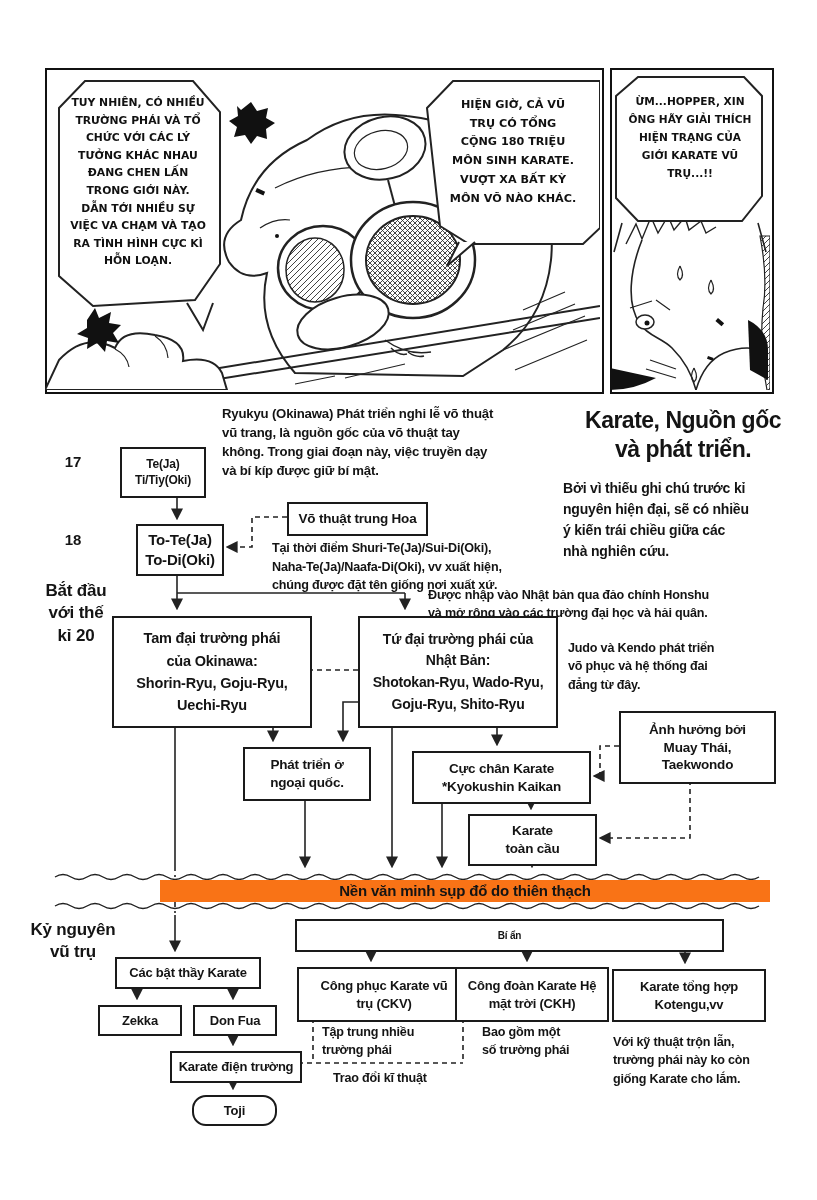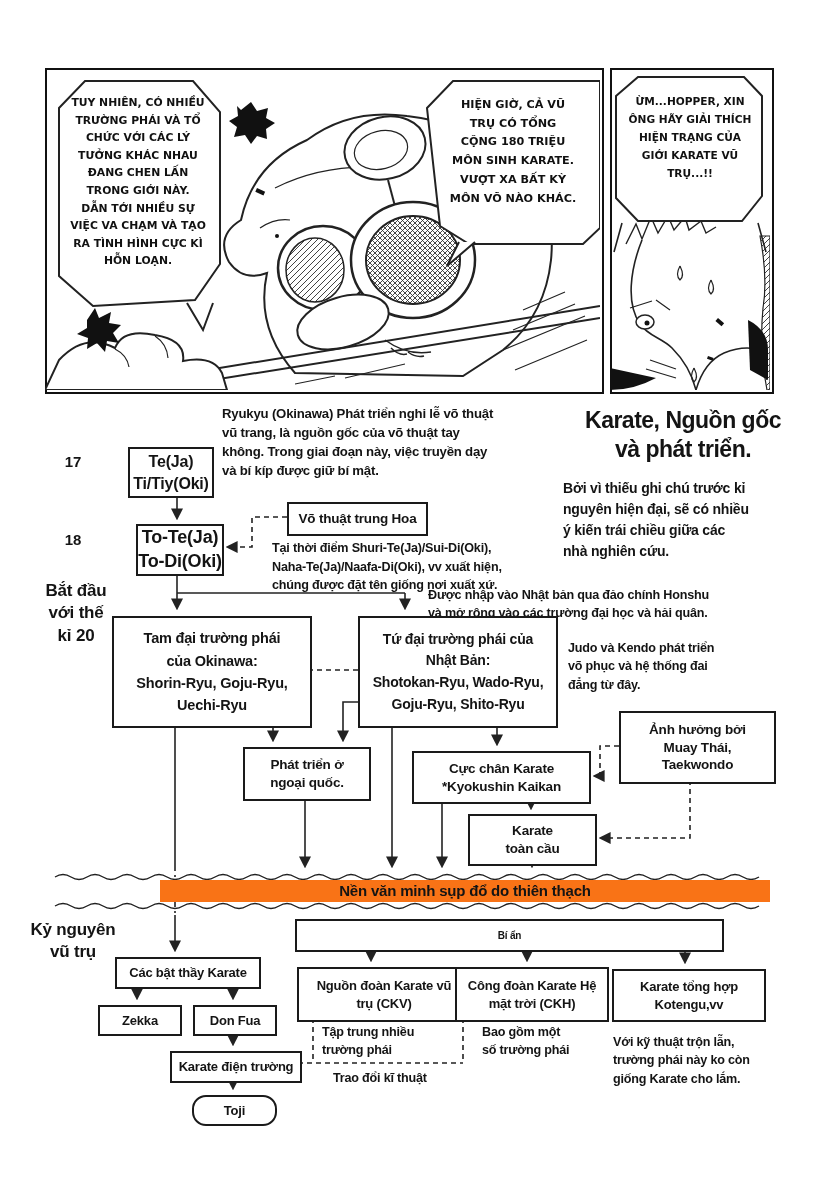--- a/index.html
+++ b/index.html
@@ -199,23 +199,23 @@
 giống Karate cho lắm.</div>
 
   <div class="era" style="left:58px;top:452px;width:30px;font-size:15px;">17</div>
   <div class="era" style="left:58px;top:530px;width:30px;font-size:15px;">18</div>
   <div class="era" style="left:33px;top:580px;width:86px;font-size:17px;">Bắt đầu
 với thế
 kỉ 20</div>
   <div class="era" style="left:25px;top:919px;width:96px;font-size:17px;">Kỷ nguyên
 vũ trụ</div>
 
-  <div class="fbox" style="left:128px;top:447px;width:82px;height:47px;font-size:16px;">Te(Ja)
+  <div class="fbox" style="left:120px;top:447px;width:82px;height:47px;font-size:12px;">Te(Ja)
 Ti/Tiy(Oki)</div>
-  <div class="fbox" style="left:136px;top:524px;width:84px;height:48px;font-size:18px;">To-Te(Ja)
+  <div class="fbox" style="left:136px;top:524px;width:84px;height:48px;font-size:15px;">To-Te(Ja)
 To-Di(Oki)</div>
   <div class="fbox" style="left:287px;top:502px;width:137px;height:30px;font-size:13.5px;">Võ thuật trung Hoa</div>
   <div class="fbox" style="left:112px;top:616px;width:196px;height:108px;font-size:14.5px;line-height:1.55;">Tam đại trường phái
 của Okinawa:
 Shorin-Ryu, Goju-Ryu,
 Uechi-Ryu</div>
   <div class="fbox" style="left:358px;top:616px;width:196px;height:108px;font-size:14px;line-height:1.55;">Tứ đại trường phái của
 Nhật Bản:
 Shotokan-Ryu, Wado-Ryu,
 Goju-Ryu, Shito-Ryu</div>
@@ -227,19 +227,19 @@
 Muay Thái,
 Taekwondo</div>
   <div class="fbox" style="left:468px;top:814px;width:125px;height:48px;font-size:13.5px;">Karate
 toàn cầu</div>
   <div class="fbox" style="left:295px;top:919px;width:425px;height:29px;font-size:10px;">Bí ẩn</div>
   <div class="fbox" style="left:115px;top:957px;width:142px;height:28px;font-size:13px;">Các bật thầy Karate</div>
   <div class="fbox" style="left:98px;top:1005px;width:80px;height:27px;font-size:13px;">Zekka</div>
   <div class="fbox" style="left:193px;top:1005px;width:80px;height:27px;font-size:13px;">Don Fua</div>
   <div class="fbox" style="left:170px;top:1051px;width:128px;height:28px;font-size:13px;">Karate điện trường</div>
   <div class="fbox" style="left:192px;top:1095px;width:81px;height:27px;font-size:13px;border-radius:14px;">Toji</div>
-  <div class="fbox" style="left:297px;top:967px;width:170px;height:51px;font-size:13px;">Nguồn đoàn Karate vũ
+  <div class="fbox" style="left:297px;top:967px;width:170px;height:51px;font-size:13px;">Công phục Karate vũ
 trụ (CKV)</div>
   <div class="fbox" style="left:455px;top:967px;width:150px;height:51px;font-size:13px;">Công đoàn Karate Hệ
 mặt trời (CKH)</div>
   <div class="fbox" style="left:612px;top:969px;width:150px;height:49px;font-size:13px;">Karate tổng hợp
 Kotengu,vv</div>
 </div>
 
 </body></html>

